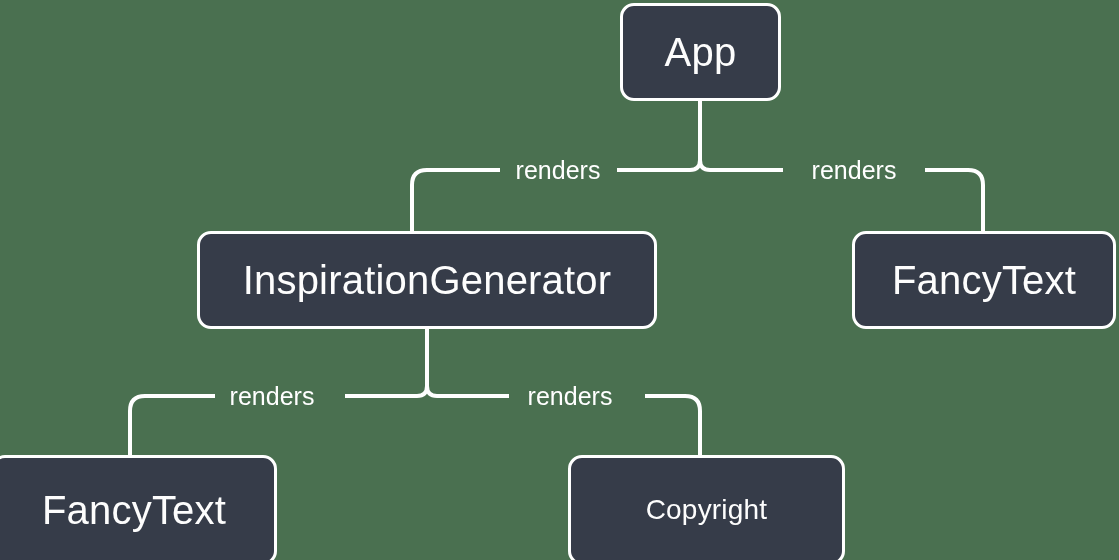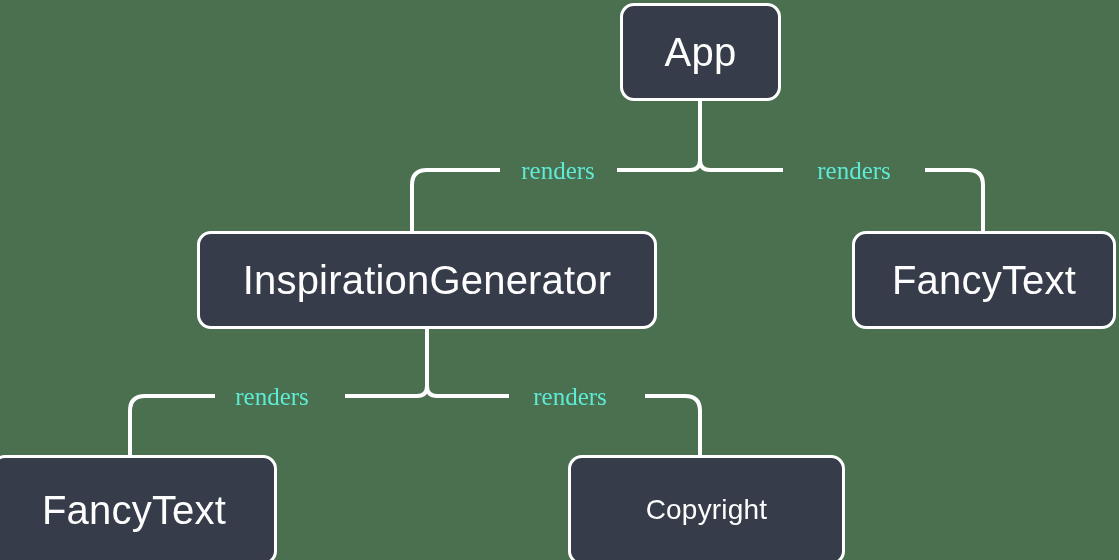--- a/index.html
+++ b/index.html
@@ -35,22 +35,22 @@
     z-index: 3;
   }
   .node-label {
     font-family: "Liberation Sans", sans-serif;
     color: #fdfdfd;
     white-space: nowrap;
     letter-spacing: 0.2px;
   }
   .edge-label {
     position: absolute;
-    color: #5eead4;
-    font-family: Liberation Serif, serif;
+    color: #ffffff;
+    font-family: Liberation Sans, sans-serif;
     font-size: 25px;
     line-height: 1;
     white-space: nowrap;
     z-index: 4;
     transform: translate(-50%, -50%);
   }
 
   
   #node-app        { left: 620px; top: 3px;   width: 161px; height: 98px; }
   #node-app .node-label { font-size: 40px; }

